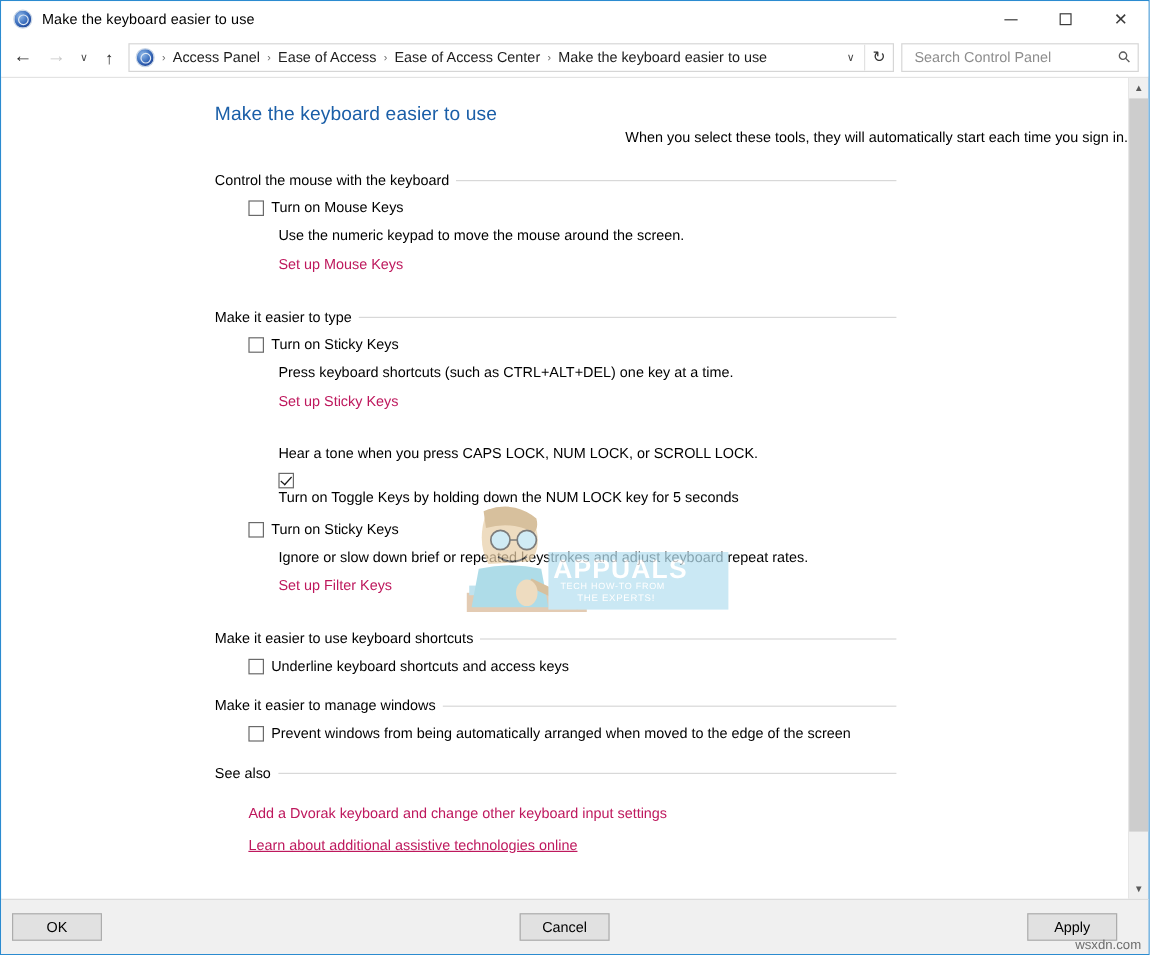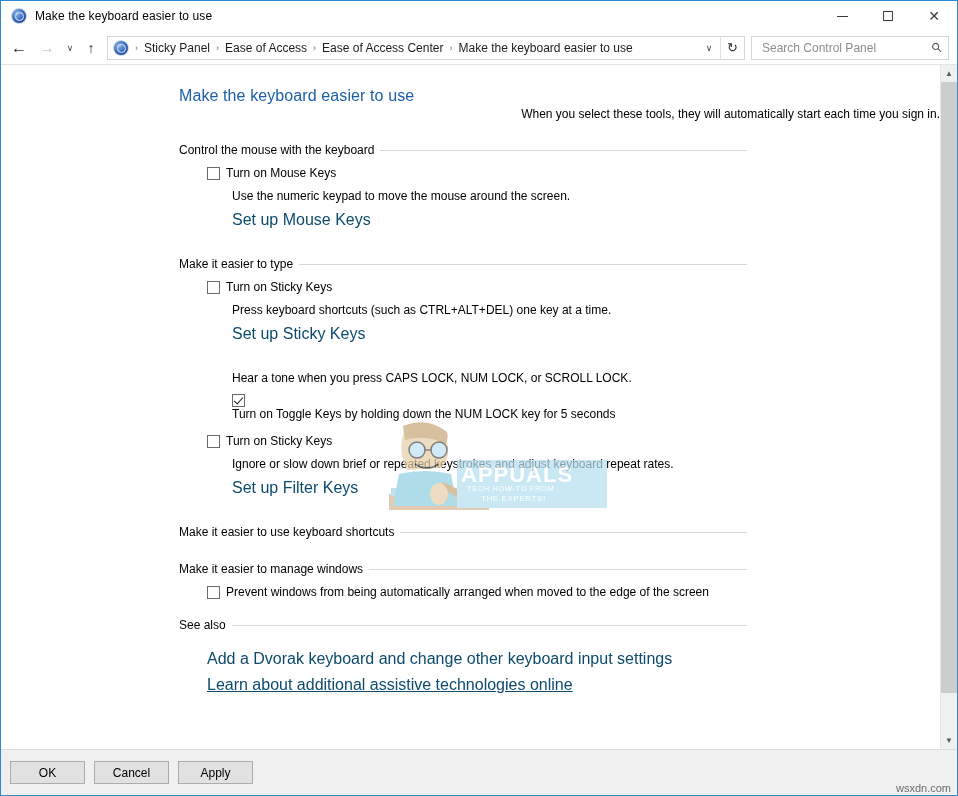--- a/index.html
+++ b/index.html
@@ -241,22 +241,22 @@
     line-height: 15px;
   }
   .desc {
     font-size: 12px;
     color: #000000;
     margin-left: 53px;
     margin-top: 8px;
     margin-bottom: 8px;
   }
   .link {
-    font-size: 16px;
-    color: #0c4a6e;
+    font-size: 12px;
+    color: #be185d;
     margin-left: 53px;
     display: inline-block;
     text-decoration: none;
     cursor: pointer;
   }
   .link.underlined { text-decoration: underline; }
   .link-row { margin-bottom: 6px; }
   .spacer-lg { height: 22px; }
   .spacer-md { height: 14px; }
   .spacer-sm { height: 8px; }
@@ -329,21 +329,21 @@
   }
 
   
   .footer {
     flex: 0 0 46px;
     height: 46px;
     background: #f0f0f0;
     border-top: 1px solid #dcdcdc;
     display: flex;
     align-items: center;
-    justify-content: flex-start;
+    justify-content: space-between;
     padding-right: 26px;
     position: relative;
   }
   .btn {
     width: 75px; height: 23px;
     margin-left: 9px;
     border: 1px solid #acacac;
     background: #e1e1e1;
     font-size: 12px;
     color: #000;
@@ -385,21 +385,21 @@
     <div class="nav-arrow">←</div>
     <div class="nav-arrow disabled">→</div>
     <div class="nav-chev">∨</div>
     <div class="nav-up">↑</div>
 
     <div class="addressbar">
       <span class="addr-icon">
         <span class="cp-icon"></span>
       </span>
       <span class="crumb-sep">›</span>
-      <span class="crumb">Sticky Panel</span>
+      <span class="crumb">Access Panel</span>
       <span class="crumb-sep">›</span>
       <span class="crumb">Ease of Access</span>
       <span class="crumb-sep">›</span>
       <span class="crumb">Ease of Access Center</span>
       <span class="crumb-sep">›</span>
       <span class="crumb">Make the keyboard easier to use</span>
       <span class="addr-spacer"></span>
       <span class="addr-dropdown">∨</span>
       <span class="addr-refresh">↻</span>
     </div>
@@ -469,20 +469,24 @@
             <a class="link">Set up Filter Keys</a>
           </div>
         </div>
 
         <div class="spacer-lg"></div>
 
         <div class="group">
           <div class="group-head">
             <span class="lbl">Make it easier to use keyboard shortcuts</span>
             <span class="rule"></span>
+          </div>
+          <div class="cb-row">
+            <span class="cbox"></span>
+            <span class="cb-label">Underline keyboard shortcuts and access keys</span>
           </div>
         </div>
 
         <div class="spacer-md"></div>
 
         <div class="group">
           <div class="group-head">
             <span class="lbl">Make it easier to manage windows</span>
             <span class="rule"></span>
           </div>

